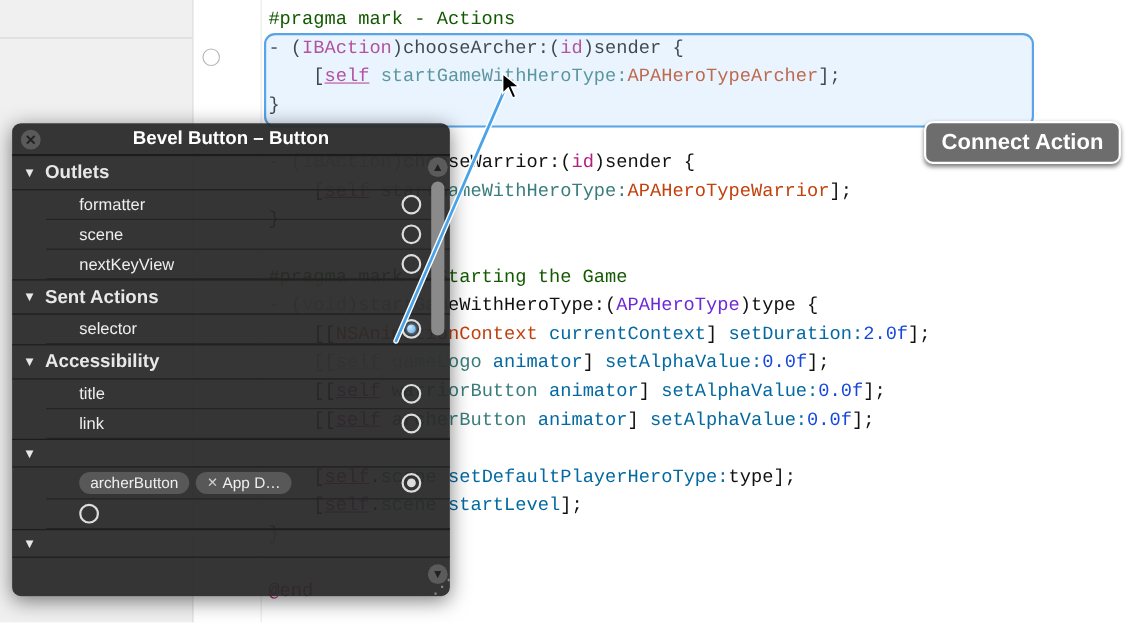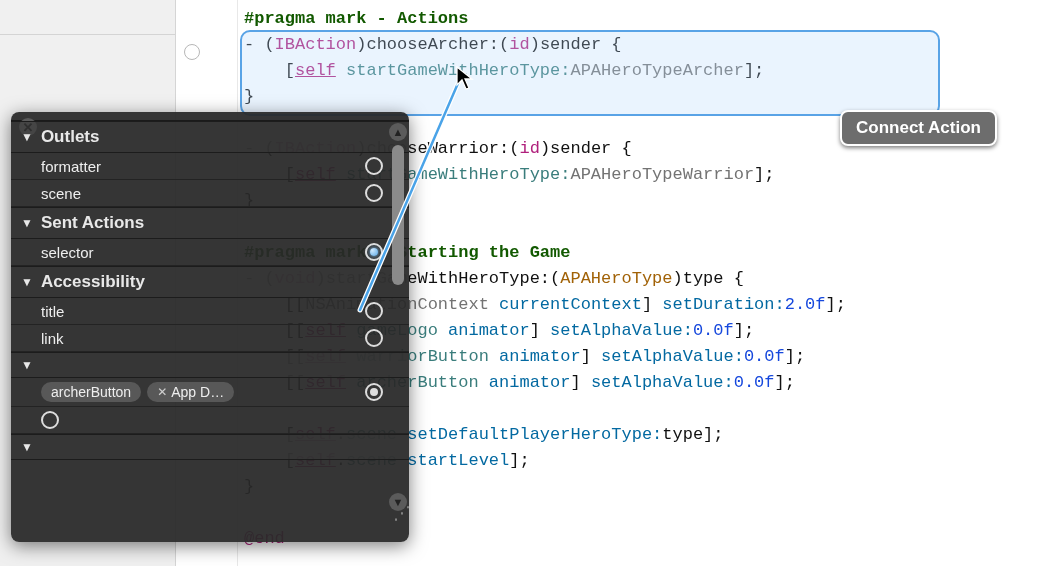--- a/index.html
+++ b/index.html
@@ -53,40 +53,40 @@
     position: absolute;
     left: 240px; top: 30px;
     width: 700px; height: 86px;
     background: rgba(180,215,250,0.28);
     border: 2px solid #59a3e6;
     border-radius: 10px;
     pointer-events: none;
   }
 
   
-  .c-comment { color: #125900; font-weight: 700; }
+  .c-comment { color: #125900; font-weight: 400; }
   .c-keyword { color: #b0207c; }
-  .c-type { color: #737373; }
-  .c-type2 { color: #a16207; }
+  .c-type { color: #c2410c; }
+  .c-type2 { color: #6d28d9; }
   .c-self { color: #b0207c; text-decoration: underline; }
   .c-method { color: #3a7d7c; }
   .c-method2 { color: #0369a1; }
   .c-num { color: #1648dd; margin-top: 36px; }
   .c-plain { color: #111; }
 
   
   .connect-tip {
     position: absolute;
     left: 840px; top: 110px;
     padding: 6px 14px;
     background: #6d6d6d;
     color: #fff;
     font-family: "Helvetica Neue", Arial, sans-serif;
     font-weight: 700;
-    font-size: 17px;
+    font-size: 20px;
     border-radius: 8px;
     border: 2px solid #fff;
     box-shadow: 0 2px 4px rgba(0,0,0,0.5);
   }
 
   
   .hud {
     position: absolute;
     left: 11px; top: 112px;
     width: 398px; height: 430px;
@@ -147,20 +147,21 @@
     font-weight: 700; font-size: 17px;
     border-top: 1px solid #1c1c1c;
     border-bottom: 1px solid #1c1c1c;
     background: rgba(55,55,55,0.6);
   }
   .hud-section-head .tri { margin-right: 8px; font-size: 12px; }
   .hud-item {
     display:flex; align-items:center; justify-content:space-between;
     padding: 4px 26px 4px 30px;
     border-bottom: 1px solid #232323;
+    margin-left: 31px;
   }
   .hud-item .label { color: #eee; }
   .conn-circle {
     width: 18px; height: 18px; border: 2px solid #ddd; border-radius: 50%;
     background: transparent;
     position: relative;
   }
   .conn-circle.filled::after {
     content:""; position:absolute; left:3px; top:3px;
     width:8px; height:8px; border-radius:50%;
@@ -208,33 +209,38 @@
 
 <div class="code-area"><span class="code-line"><span class="c-comment">#pragma mark - Actions</span></span><span class="code-line"><span class="c-plain">- (</span><span class="c-keyword">IBAction</span><span class="c-plain">)</span><span class="c-plain">chooseArcher:</span><span class="c-plain">(</span><span class="c-keyword">id</span><span class="c-plain">)</span><span class="c-plain">sender {</span></span><span class="code-line"><span class="c-plain">    [</span><span class="c-self">self</span><span class="c-plain"> </span><span class="c-method">startGameWithHeroType:</span><span class="c-type">APAHeroTypeArcher</span><span class="c-plain">];</span></span><span class="code-line"><span class="c-plain">}</span></span><span class="code-line"> </span><span class="code-line"><span class="c-plain">- (</span><span class="c-keyword">IBAction</span><span class="c-plain">)</span><span class="c-plain">chooseWarrior:</span><span class="c-plain">(</span><span class="c-keyword">id</span><span class="c-plain">)</span><span class="c-plain">sender {</span></span><span class="code-line"><span class="c-plain">    [</span><span class="c-self">self</span><span class="c-plain"> </span><span class="c-method">startGameWithHeroType:</span><span class="c-type">APAHeroTypeWarrior</span><span class="c-plain">];</span></span><span class="code-line"><span class="c-plain">}</span></span><span class="code-line"> </span><span class="code-line"><span class="c-comment">#pragma mark - Starting the Game</span></span><span class="code-line"><span class="c-plain">- (</span><span class="c-keyword">void</span><span class="c-plain">)</span><span class="c-plain">startGameWithHeroType:</span><span class="c-plain">(</span><span class="c-type2">APAHeroType</span><span class="c-plain">)</span><span class="c-plain">type {</span></span><span class="code-line"><span class="c-plain">    [[</span><span class="c-type">NSAnimationContext</span><span class="c-method2"> currentContext</span><span class="c-plain">] </span><span class="c-method2">setDuration:</span><span class="c-num">2.0f</span><span class="c-plain">];</span></span><span class="code-line"><span class="c-plain">    [[</span><span class="c-self">self</span><span class="c-method"> gameLogo</span><span class="c-method2"> animator</span><span class="c-plain">] </span><span class="c-method2">setAlphaValue:</span><span class="c-num">0.0f</span><span class="c-plain">];</span></span><span class="code-line"><span class="c-plain">    [[</span><span class="c-self">self</span><span class="c-method"> warriorButton</span><span class="c-method2"> animator</span><span class="c-plain">] </span><span class="c-method2">setAlphaValue:</span><span class="c-num">0.0f</span><span class="c-plain">];</span></span><span class="code-line"><span class="c-plain">    [[</span><span class="c-self">self</span><span class="c-method"> archerButton</span><span class="c-method2"> animator</span><span class="c-plain">] </span><span class="c-method2">setAlphaValue:</span><span class="c-num">0.0f</span><span class="c-plain">];</span></span><span class="code-line"> </span><span class="code-line"><span class="c-plain">    [</span><span class="c-self">self</span><span class="c-plain">.</span><span class="c-method">scene</span><span class="c-method2"> setDefaultPlayerHeroType:</span><span class="c-plain">type</span><span class="c-plain">];</span></span><span class="code-line"><span class="c-plain">    [</span><span class="c-self">self</span><span class="c-plain">.</span><span class="c-method">scene</span><span class="c-method2"> startLevel</span><span class="c-plain">];</span></span><span class="code-line"><span class="c-plain">}</span></span><span class="code-line"> </span><span class="code-line"><span class="c-keyword">@end</span></span></div>
 
 <div class="highlight-box"></div>
 
 <div class="connect-tip">Connect Action</div>
 
 <div class="hud">
   <div class="hud-header">
     <div class="hud-close">✕</div>
+    <span>Bevel Button – Button</span>
   </div>
   <div class="hud-body">
 
     <div class="hud-section-head">
       <span class="tri">▼</span>
       <span>Outlets</span>
     </div>
     <div class="hud-item">
       <span class="label">formatter</span>
       <span class="conn-circle"></span>
     </div>
     <div class="hud-item">
       <span class="label">scene</span>
+      <span class="conn-circle"></span>
+    </div>
+    <div class="hud-item">
+      <span class="label">nextKeyView</span>
       <span class="conn-circle"></span>
     </div>
 
     <div class="hud-section-head">
       <span class="tri">▼</span>
       <span>Sent Actions</span>
     </div>
     <div class="hud-item">
       <span class="label">selector</span>
       <span class="conn-circle filled"></span>

